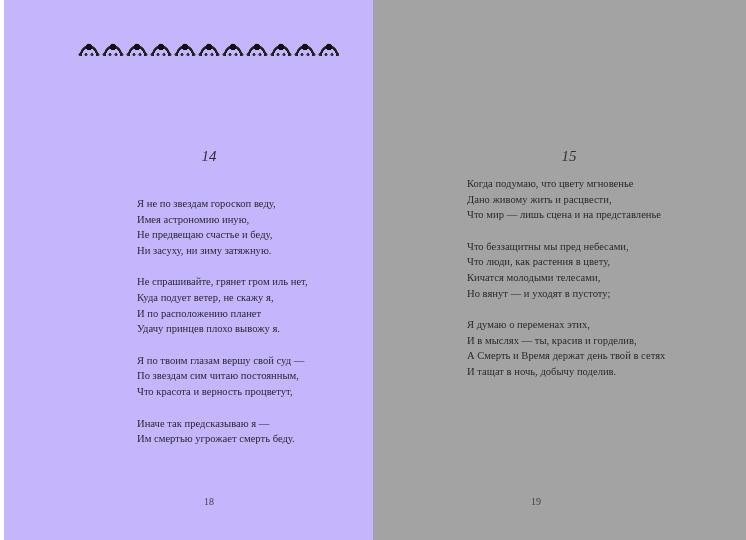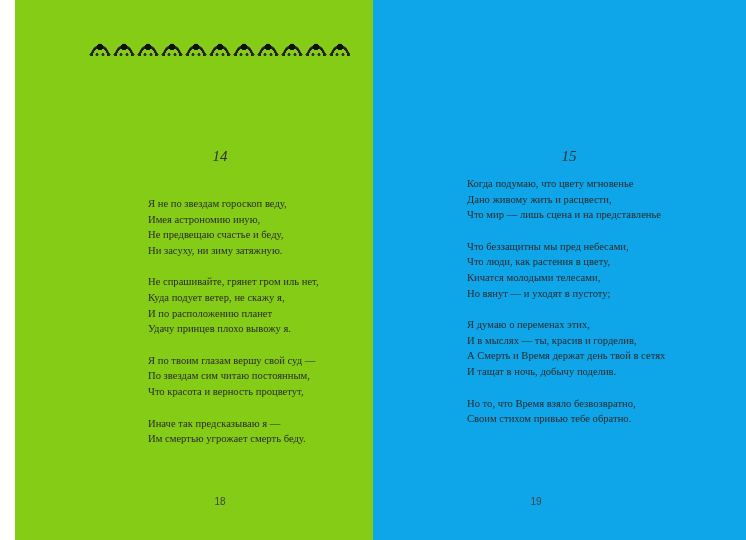--- a/index.html
+++ b/index.html
@@ -1,22 +1,22 @@
 <!DOCTYPE html>
 <html><head>
 <meta charset="utf-8">
 <style>
   html, body { margin:0; padding:0; }
   body {
     width:746px; height:540px; background:#ffffff; position:relative; overflow:hidden;
     font-family:"DejaVu Serif", "Liberation Serif", serif; color:#2a2a2a;
   }
   .page { position:absolute; top:0; height:540px; width:373px; }
-  .page.left { left:15px; background:#84cc16; }
-  .page.right { left:373px; background:#0ea5e9; }
+  .page.left { left:4px; background:#c4b5fd; }
+  .page.right { left:373px; background:#a3a3a3; }
   .ornament { position:absolute; top:42px; height:14px; }
   .ornament.scallop {
     left:73px; width:262px;
     background:
       radial-gradient(circle at 50% 35%, #111 0 3px, transparent 3.5px),
       radial-gradient(ellipse at 50% 100%, transparent 0 7px, #222 7px 9px, transparent 9.5px),
       radial-gradient(circle at 50% 90%, #333 0 1.3px, transparent 1.8px);
     background-size:24px 14px, 24px 14px, 6px 14px;
     background-repeat:repeat-x;
   }
@@ -26,21 +26,21 @@
   }
   .left .sonnet-number { left:155px; }
   .right .sonnet-number { left:146px; }
   .poem { position:absolute; top:176px; font-size:10.6px; line-height:15.6px; font-family:"Liberation Serif", serif; }
   .left .poem { left:133px;margin-top:20px; }
   .right .poem { left:94px; }
   .stanza { margin:0 0 16px 0; }
   .line { display:block; white-space:nowrap; }
   .page-num {
     position:absolute; top:496px; font-size:10px; color:#444;
-    font-family:Liberation Sans, sans-serif; width:40px; text-align:center;
+    font-family:Liberation Serif, serif; width:40px; text-align:center;
   }
   .left .page-num { left:185px; }
   .right .page-num { left:143px; }
 </style>
 </head>
 <body>
 
 <div class="page left">
   <div class="ornament scallop"></div>
   <div class="sonnet-number">14</div>
@@ -84,19 +84,15 @@
       <span class="line">Что люди, как растения в цвету,</span>
       <span class="line">Кичатся молодыми телесами,</span>
       <span class="line">Но вянут — и уходят в пустоту;</span>
     </div>
     <div class="stanza">
       <span class="line">Я думаю о переменах этих,</span>
       <span class="line">И в мыслях — ты, красив и горделив,</span>
       <span class="line">А Смерть и Время держат день твой в сетях</span>
       <span class="line">И тащат в ночь, добычу поделив.</span>
     </div>
-    <div class="stanza">
-      <span class="line">Но то, что Время взяло безвозвратно,</span>
-      <span class="line">Своим стихом привью тебе обратно.</span>
-    </div>
   </div>
   <div class="page-num">19</div>
 </div>
 
 </body></html>

